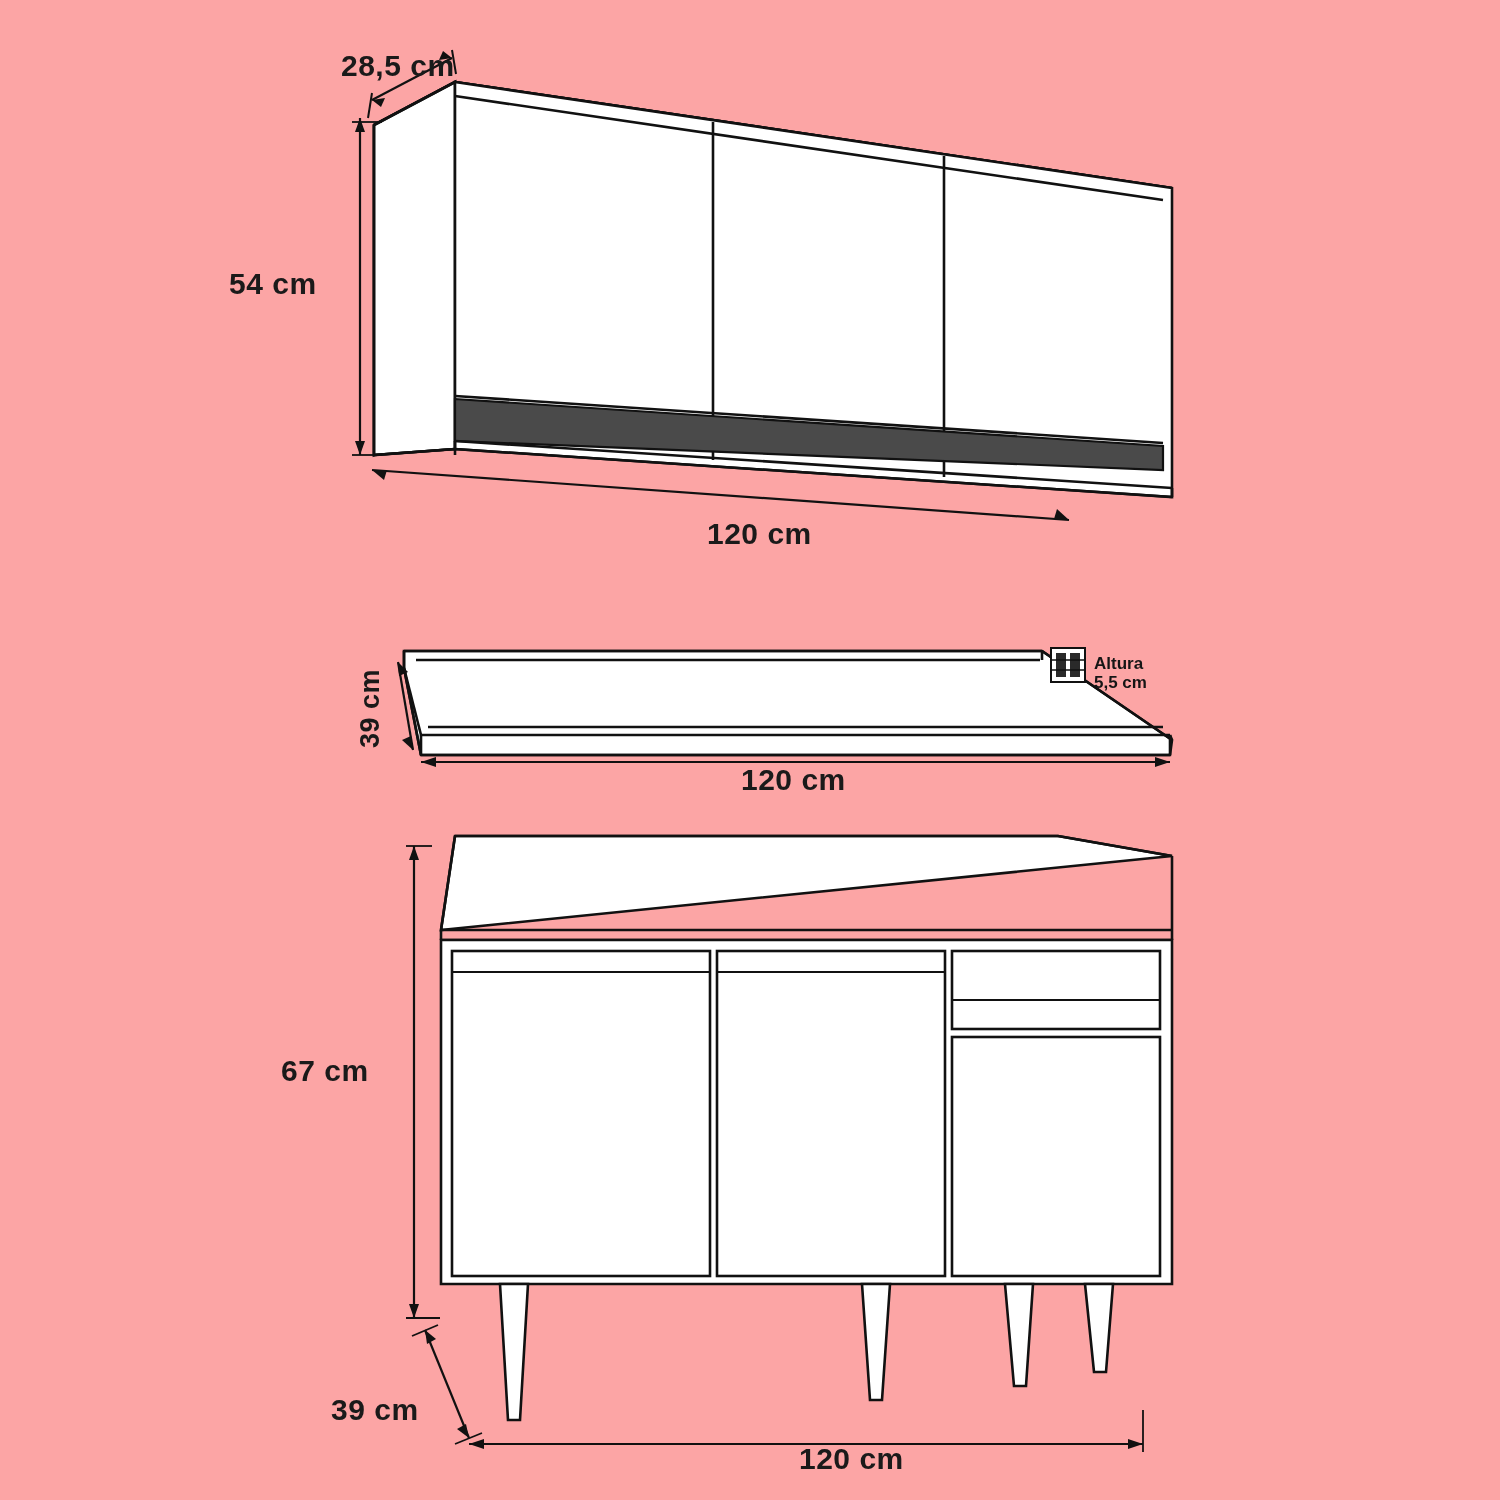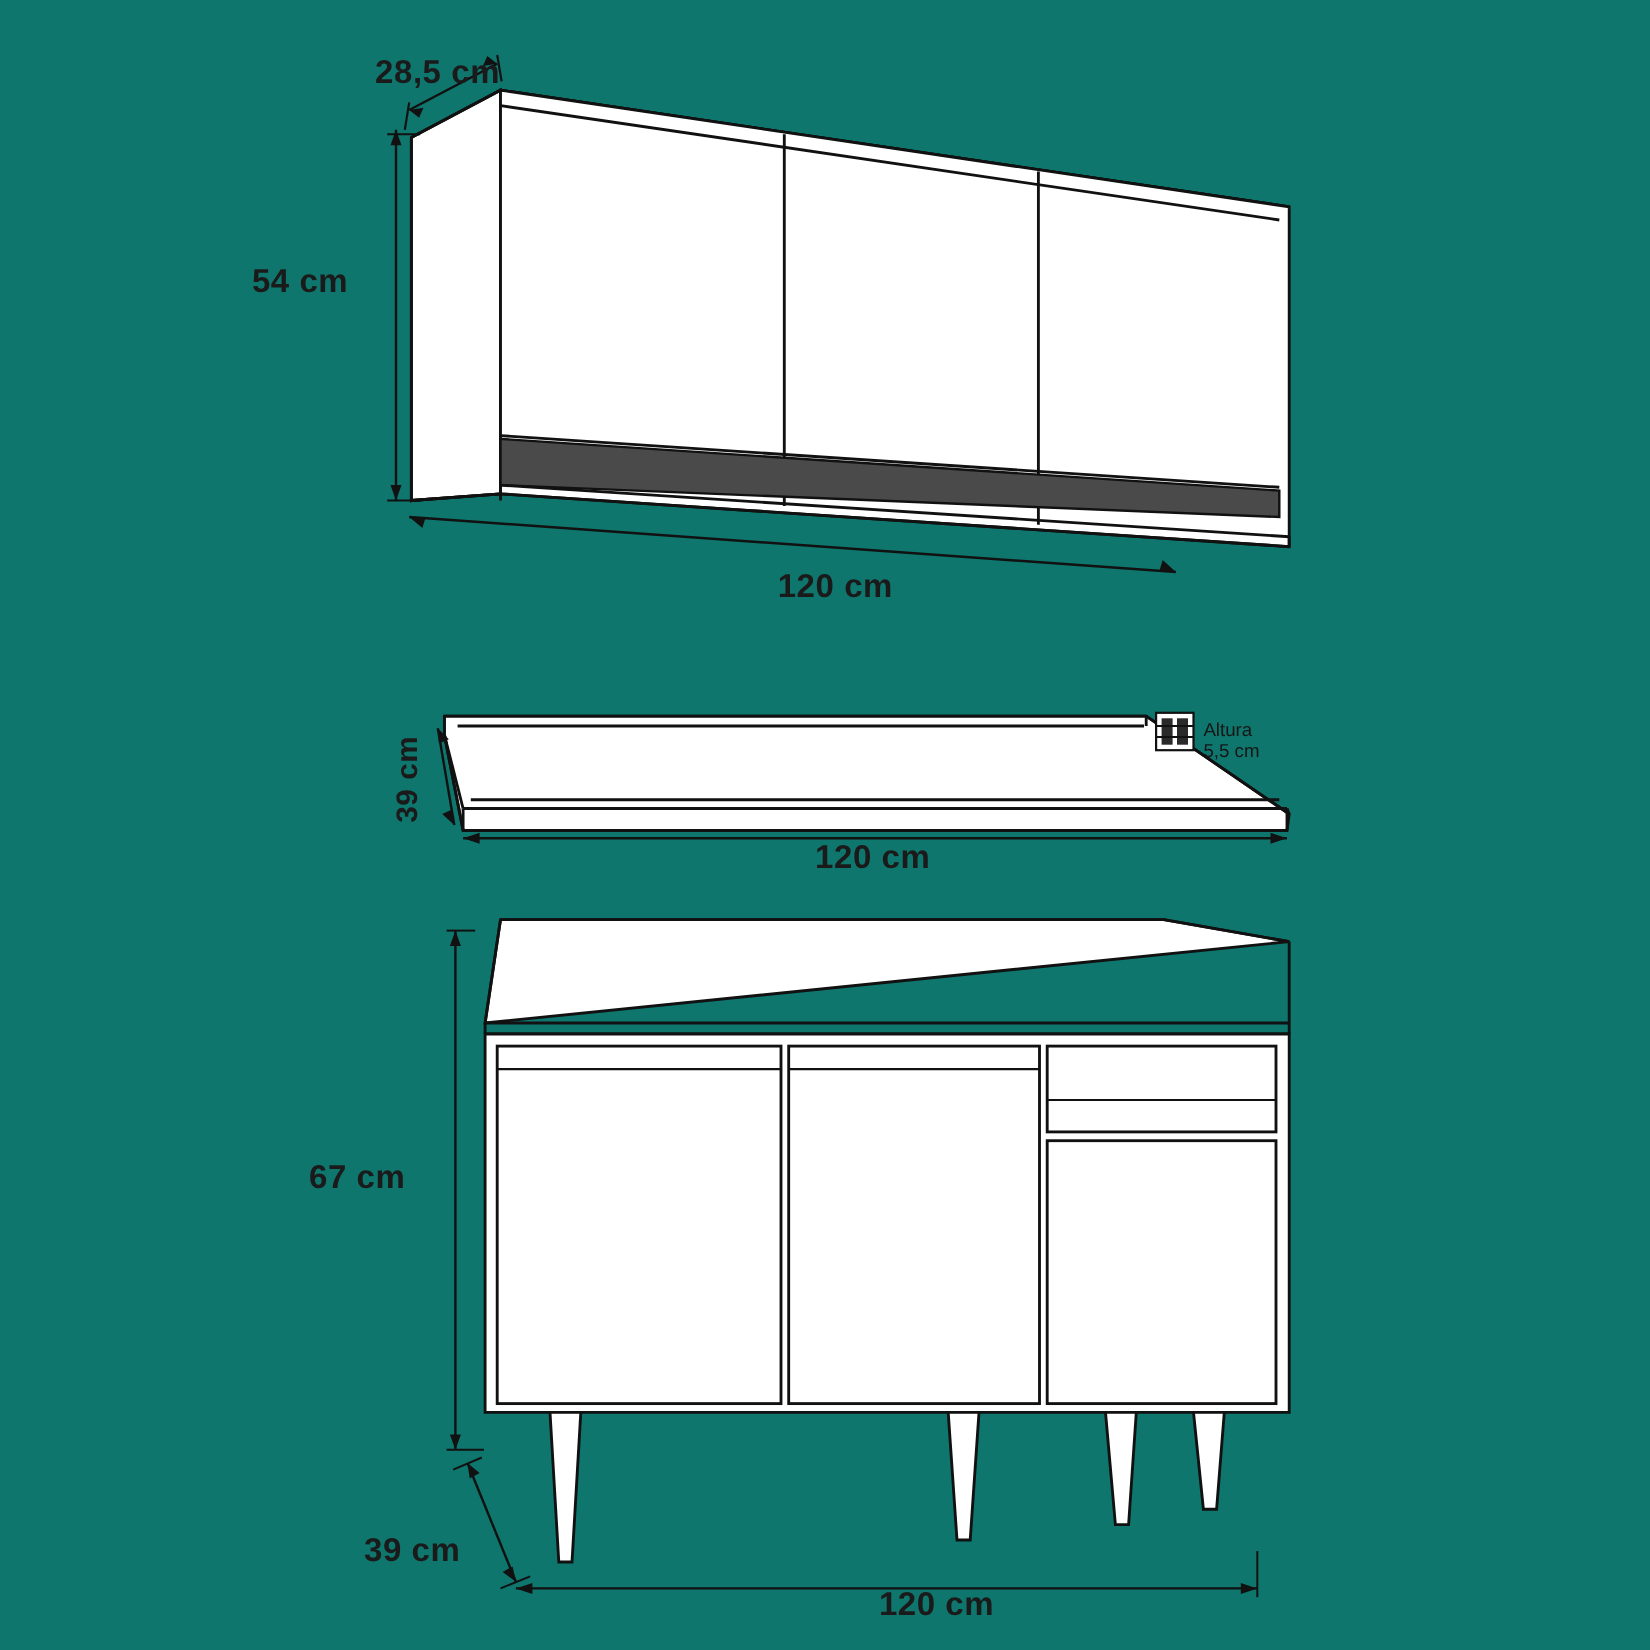--- a/index.html
+++ b/index.html
@@ -7,21 +7,21 @@
     padding: 0;
     background: #ffffff;
   }
   body {
     font-family: "Liberation Sans", sans-serif;
   }
   #sheet {
     position: relative;
     width: 1500px;
     height: 1500px;
-    background: #0f766e;
+    background: #fca5a5;
     overflow: hidden;
   }
   svg.diagram {
     position: absolute;
     left: 0;
     top: 0;
     width: 1500px;
     height: 1500px;
   }
   .dimlabel {
@@ -34,21 +34,21 @@
   }
   .dim-lg { font-size: 30px; letter-spacing: 0.5px; }
   .dim-md { font-size: 27px; letter-spacing: 0.5px; }
   .rot-90 {
     transform: rotate(-90deg);
     transform-origin: left top;
   }
   .altura-box {
     position: absolute;
     font-family: "Liberation Sans", sans-serif;
-    font-weight: normal;
+    font-weight: bold;
     font-size: 17px;
     color: #151515;
     line-height: 1.12;
     text-align: left;
     white-space: nowrap;
   }
 </style>
 </head>
 <body>
 
@@ -209,21 +209,21 @@
           <path d="M1143,1444 l-15,-5 l0,10 z" fill="#111111" stroke="none"></path>
           <path d="M1143,1410 L1143,1452" stroke-width="1.8"></path>
         </g>
       </g>
 
     </g>
   </svg>
 
   <div class="dimlabel dim-lg" style="left:341px; top:50px;">28,5 cm</div>
 
-  <div class="dimlabel dim-lg" style="left:229px; top:240px;">54 cm</div>
+  <div class="dimlabel dim-lg" style="left:229px; top:268px;">54 cm</div>
 
   <div class="dimlabel dim-lg" style="left:707px; top:518px;">120 cm</div>
 
   <div class="dimlabel dim-md rot-90" style="left:356px; top:748px;">39 cm</div>
 
   <div class="dimlabel dim-lg" style="left:741px; top:764px;">120 cm</div>
 
   <div class="altura-box" style="left:1094px; top:654px;">
     <div>Altura</div>
     <div>5,5 cm</div>

